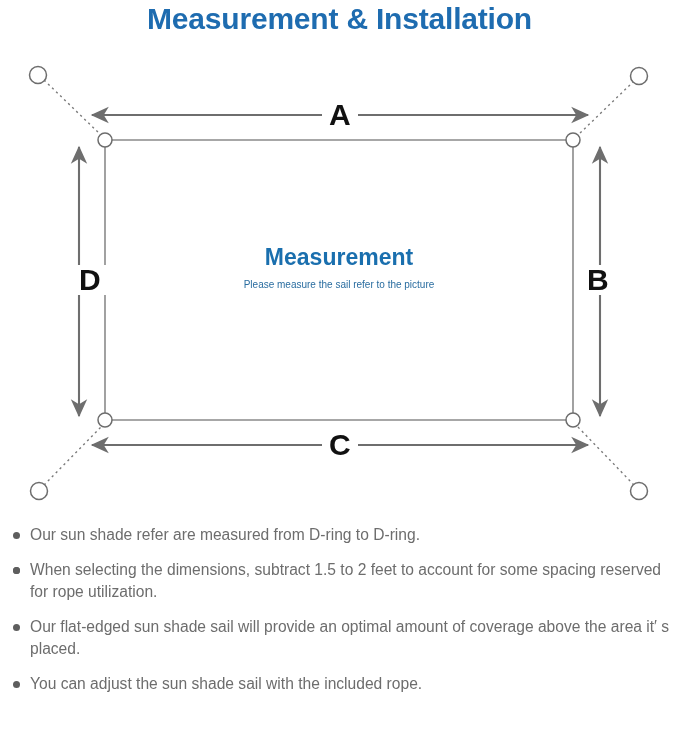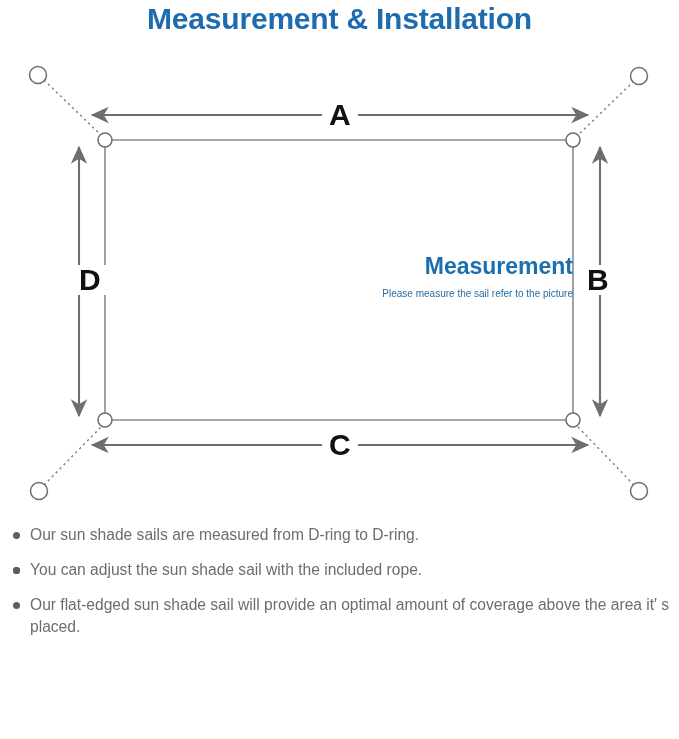--- a/index.html
+++ b/index.html
@@ -60,23 +60,23 @@
     padding: 0 7px;
   }
   #letter-a { left: 322px; top: 54px; }
   #letter-c { left: 322px; top: 384px; }
   #letter-b { left: 580px; top: 219px; }
   #letter-d { left: 72px;  top: 219px; }
 
   .sail-caption {
     position: absolute;
     left: 105px;
-    top: 205px;
+    top: 196px;
     width: 468px;
-    text-align: right;
+    text-align: center;
     pointer-events: none;
   }
   .sail-caption .headline {
     font-size: 23px;
     font-weight: bold;
     color: #1a6fae;
     line-height: 30px;
   }
   .sail-caption .subline {
     font-size: 10px;
@@ -173,28 +173,32 @@
 
     <div class="sail-caption">
       <div class="headline">Measurement</div>
       <div class="subline">Please measure the sail refer to the picture</div>
     </div>
   </div>
 
   <div class="notes">
     <div class="note-item">
       <span class="bullet"></span>
-      <span>Our sun shade sails are measured from D-ring to D-ring.</span>
-    </div>
-    <div class="note-item">
-      <span class="bullet"></span>
+      <span>Our sun shade refer are measured from D-ring to D-ring.</span>
+    </div>
+    <div class="note-item">
+      <span class="bullet"></span>
+    </div>
+    <div class="note-item">
+      <span class="bullet"></span>
+      <span>When selecting the dimensions, subtract 1.5 to 2 feet to account for some spacing reserved for rope utilization.</span>
+    </div>
+    <div class="note-item">
+      <span class="bullet"></span>
+      <span>Our flat-edged sun shade sail will provide an optimal amount of coverage above the area it′ s placed.</span>
     </div>
     <div class="note-item">
       <span class="bullet"></span>
       <span>You can adjust the sun shade sail with the included rope.</span>
     </div>
-    <div class="note-item">
-      <span class="bullet"></span>
-      <span>Our flat-edged sun shade sail will provide an optimal amount of coverage above the area it′ s placed.</span>
-    </div>
   </div>
 
 </div>
 
 </body></html>

